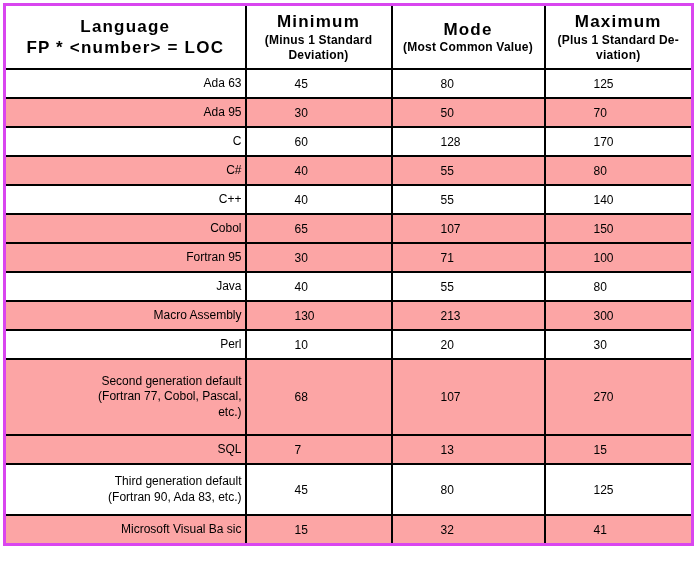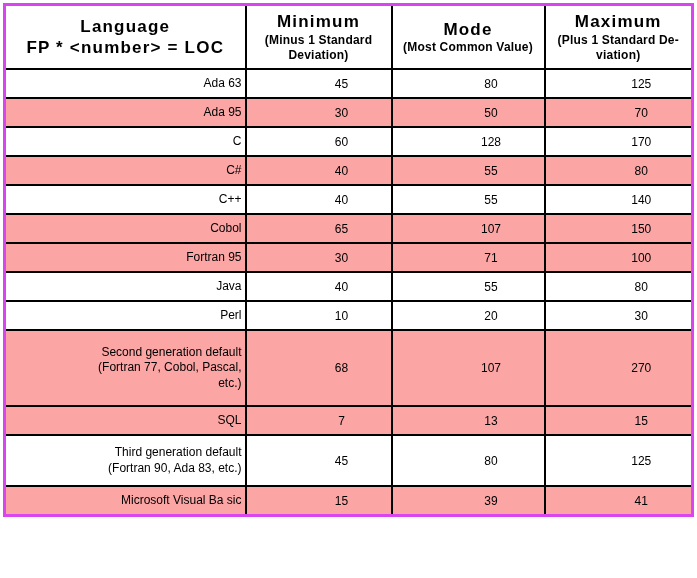--- a/index.html
+++ b/index.html
@@ -64,21 +64,20 @@
     padding: 1px 2px;
     background: #ffffff;
   }
   td.lang {
     text-align: right;
     padding-right: 3px;
     white-space: pre-line;
     line-height: 1.3;
   }
   td.num {
-    text-align: center;
     padding-left: 48px;
   }
   tr.shaded td {
     background: #fca5a5;
   }
   tr.h3 td { height: 72px; }
   tr.h2 td { height: 47px; }
 </style>
 </head>
 <body>
@@ -154,20 +153,26 @@
       <td class="num">30</td>
       <td class="num">71</td>
       <td class="num">100</td>
     </tr>
     <tr>
       <td class="lang">Java</td>
       <td class="num">40</td>
       <td class="num">55</td>
       <td class="num">80</td>
     </tr>
+    <tr class="shaded">
+      <td class="lang">Macro Assembly</td>
+      <td class="num">130</td>
+      <td class="num">213</td>
+      <td class="num">300</td>
+    </tr>
     <tr>
       <td class="lang">Perl</td>
       <td class="num">10</td>
       <td class="num">20</td>
       <td class="num">30</td>
     </tr>
     <tr class="shaded h3">
       <td class="lang">Second generation default
 (Fortran 77, Cobol, Pascal,
 etc.)</td>
@@ -184,17 +189,17 @@
     <tr class="h2">
       <td class="lang">Third generation default
 (Fortran 90, Ada 83, etc.)</td>
       <td class="num">45</td>
       <td class="num">80</td>
       <td class="num">125</td>
     </tr>
     <tr class="shaded">
       <td class="lang">Microsoft Visual Ba sic</td>
       <td class="num">15</td>
-      <td class="num">39</td>
+      <td class="num">32</td>
       <td class="num">41</td>
     </tr>
   </tbody>
 </table>
 
 </body></html>

